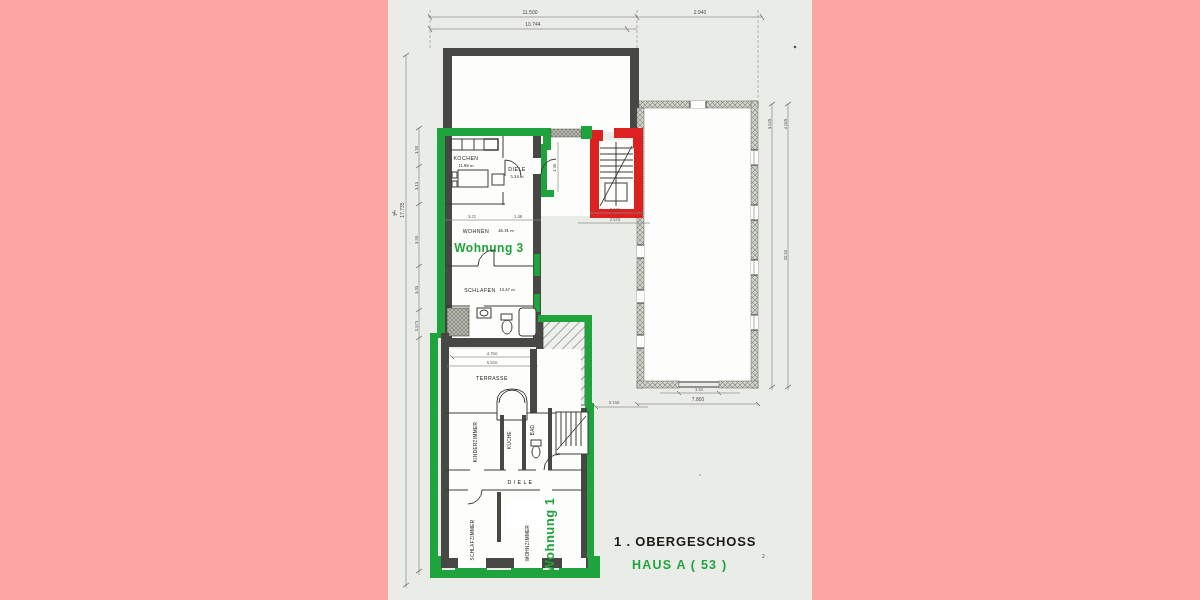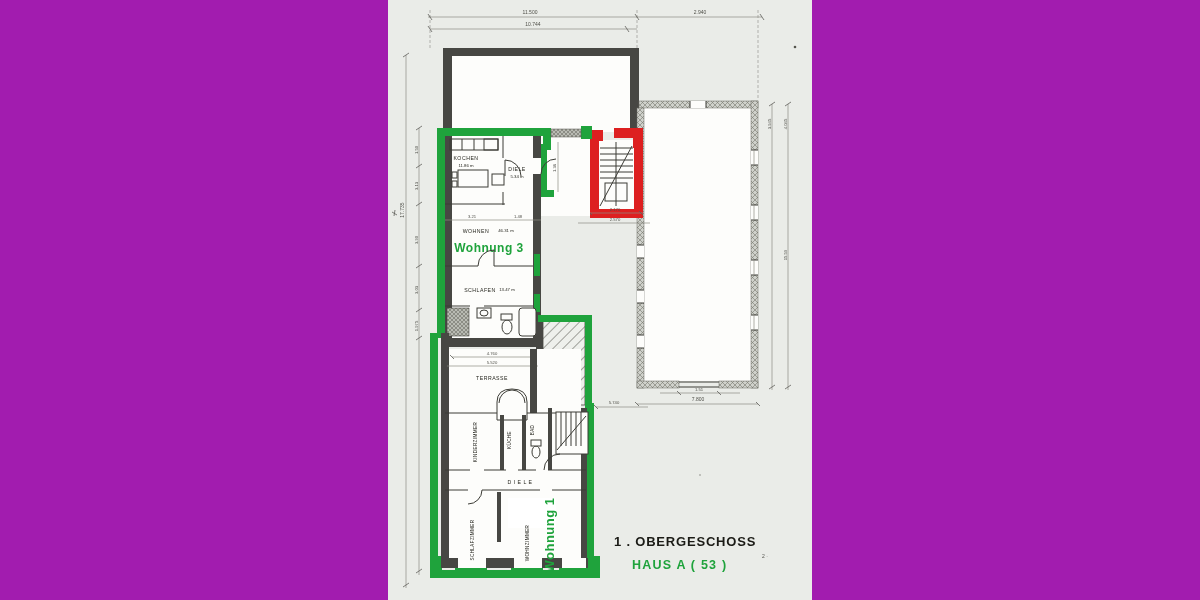--- a/index.html
+++ b/index.html
@@ -1,16 +1,16 @@
 <!DOCTYPE html>
 <html style="--paper: #eaece8; --wall: #474743; --green: #1fa33c; --red: #dd2020; --dim: #8a8a82;"><head>
 <meta charset="utf-8">
 <style>
   html,body{margin:0;padding:0;background:#ffffff;}
-  .stage{position:relative;width:1200px;height:600px;background:#a21caf;overflow:hidden;}
+  .stage{position:relative;width:1200px;height:600px;background:#fca5a5;overflow:hidden;}
   svg{position:absolute;left:0;top:0;}
   svg text{font-family:"Liberation Sans","DejaVu Sans",sans-serif;fill:#3a3a34;}
   .dimt{font-size:5px;fill:#50504a;}
   .dimtt{font-size:4.2px;fill:#50504a;}
   .roomt{font-size:5.2px;letter-spacing:.5px;fill:#26261f;}
   .vroomt{font-size:4.6px;letter-spacing:.4px;fill:#26261f;}
   .areat{font-size:4.3px;fill:#26261f;}
   .apt{fill:var(--green);font-weight:bold;font-size:12px;letter-spacing:.5px;}
   .apt2{fill:var(--green);font-weight:bold;font-size:13px;letter-spacing:.5px;}
   .title1{font-size:13px;font-weight:bold;fill:#1b1b16;letter-spacing:.8px;}

